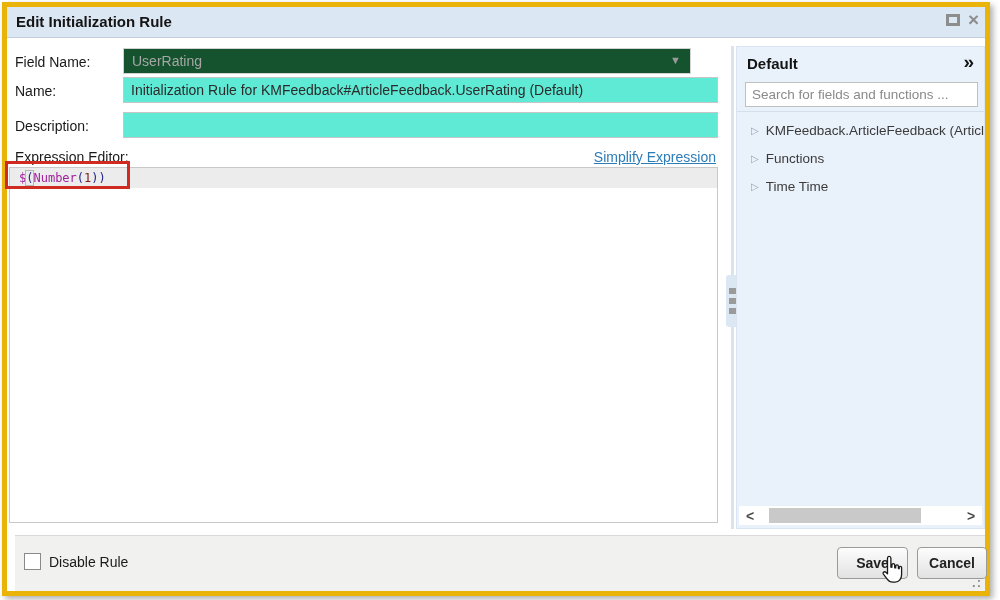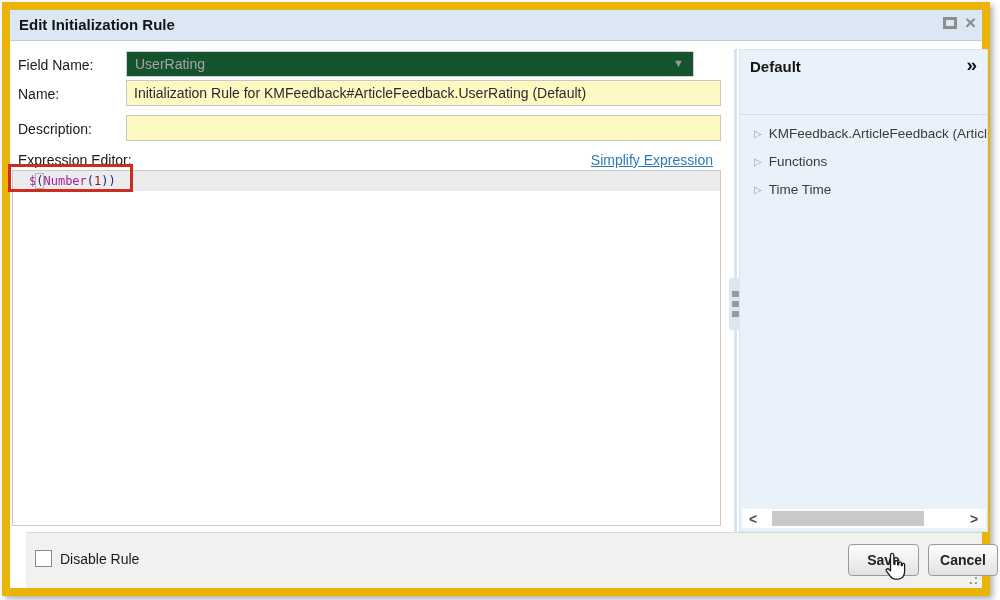--- a/index.html
+++ b/index.html
@@ -1,50 +1,50 @@
 <!DOCTYPE html>
 <html><head>
 <meta charset="utf-8">
 <style>
   * { box-sizing: border-box; margin: 0; padding: 0; }
   html, body { width: 1000px; height: 600px; background: #fff; overflow: hidden;
     font-family: "Liberation Sans", sans-serif; cursor: default; }
 
   #dialog { position: absolute; left: 2px; top: 2px; width: 988px; height: 594px;
-    border: 8px solid #eab308; background: #fff;
+    border: 5px solid #eab308; background: #fff;
     box-shadow: 3px 3px 6px rgba(80,80,80,.45); }
 
   
   .titlebar { position: absolute; left: 0; top: 0; right: 0; height: 31px;
     background: #dce7f4; border-bottom: 1px solid #c2cede; }
   .title-text { position: absolute; left: 9px; top: 6px; font-size: 15px;
     font-weight: bold; color: #141414; }
   .win-btns { position: absolute; right: 6px; top: 6px; display: flex; gap: 8px; align-items: center; }
   .max-box { display: inline-block; width: 14px; height: 12px; border: 3px solid #8d8d8d; background: transparent; }
   .close-x { font-size: 19px; font-weight: bold; color: #8d8d8d; line-height: 14px; }
 
   
   .form-label { position: absolute; left: 8px; font-size: 14px; color: #1a1a1a; }
   .combo { position: absolute; left: 116px; width: 568px; height: 26px;
     border: 1px solid #d2d2d2; background: #14532d; }
   .combo-value { position: absolute; left: 8px; top: 4px; font-size: 14px; color: #a6a6a6; }
   .combo-arrow { position: absolute; right: 9px; top: 5px; font-size: 11px; color: #9a9a9a; }
   .txt-input { position: absolute; left: 116px; width: 595px; height: 26px;
-    border: 1px solid #c6c6c6; background: #fef9c3; font-size: 14px; color: #2b2b2b;
+    border: 1px solid #c6c6c6; background: #5eead4; font-size: 14px; color: #2b2b2b;
     padding: 8px 7px; font-family: "Liberation Sans", sans-serif; outline: none; }
 
   .simplify-link { position: absolute; right: 269px; top: 142px; font-size: 14px;
     color: #2c7cb8; text-decoration: underline; cursor: pointer; margin-left: 48px; }
 
   
   .expr-editor { position: absolute; left: 2px; top: 160px; width: 709px; height: 356px;
     border: 1px solid #c8c8c8; background: #fff; }
   .expr-line1 { position: absolute; left: 0; top: 0; right: 0; height: 20px;
     background: #ececec; font-family: "DejaVu Sans Mono", monospace; font-size: 12px;
-    line-height: 20px; padding-left: 16px; white-space: pre; }
+    line-height: 20px; padding-left: 9px; white-space: pre; }
   .tok-dollar { color: #a0219e; }
   .tok-paren  { color: #26268c; }
   .tok-func   { color: #a0219e; }
   .tok-num    { color: #7c2020; }
   .tok-match  { outline: 1px solid #b5b5b5; }
   .annotation-box { position: absolute; left: -2px; top: 154px; width: 125px; height: 28px;
     border: 3px solid #cf2b20; z-index: 20; pointer-events: none; }
 
   
   .splitter { position: absolute; left: 724px; top: 39px; width: 3px; height: 483px;
@@ -74,21 +74,21 @@
   .tree-label { font-size: 13.5px; color: #3b3b3b; }
   .hscrollbar { position: absolute; left: 2px; right: 2px; bottom: 3px; height: 19px;
     background: #fff; display: flex; align-items: center; }
   .scroll-arrow { width: 22px; text-align: center; font-size: 14px; font-weight: bold;
     color: #4a4a4a; cursor: pointer; flex: 0 0 auto; }
   .scroll-track { flex: 1; position: relative; height: 15px; }
   .scroll-thumb { position: absolute; left: 8px; top: 0; width: 152px; height: 15px;
     background: #c9c9c9; cursor: pointer; }
 
   
-  .footer { position: absolute; left: 16px; right: 0; bottom: 0; height: 56px;
+  .footer { position: absolute; left: 8px; right: 0; bottom: 0; height: 56px;
     background: #f1f1f0; border-top: 1px solid #d9d9d9; padding-left: 34px; }
   .checkbox { position: absolute; left: 9px; top: 17px; width: 17px; height: 17px;
     border: 1px solid #8a8a8a; background: #fff; cursor: pointer; }
   .checkbox-label { position: absolute; left: 34px; top: 18px; font-size: 14px; color: #1a1a1a; }
   .btn { position: absolute; top: 11px; height: 32px; border: 1px solid #9a9a9a;
     border-radius: 4px; background: linear-gradient(#fdfdfd, #e2e2e2);
     font-family: "Liberation Sans", sans-serif; font-size: 14px; font-weight: bold;
     color: #222; cursor: pointer; }
   .btn-save { left: 822px; width: 71px; }
   .btn-cancel { left: 902px; width: 70px; }
@@ -133,20 +133,21 @@
   <div class="splitter"></div>
   <div class="splitter-handle">
     <span class="splitter-dot"></span>
     <span class="splitter-dot"></span>
     <span class="splitter-dot"></span>
   </div>
 
   <div class="toolbox">
     <span class="toolbox-title">Default</span>
     <span class="toolbox-collapse">»</span>
+    <input class="toolbox-search" placeholder="Search for fields and functions ..." style="">
     <div class="tree">
       <div class="tree-item">
         <span class="tree-expander">▷</span><span class="tree-label">KMFeedback.ArticleFeedback (Article I</span>
       </div>
       <div class="tree-item">
         <span class="tree-expander">▷</span><span class="tree-label">Functions</span>
       </div>
       <div class="tree-item">
         <span class="tree-expander">▷</span><span class="tree-label">Time Time</span>
       </div>

